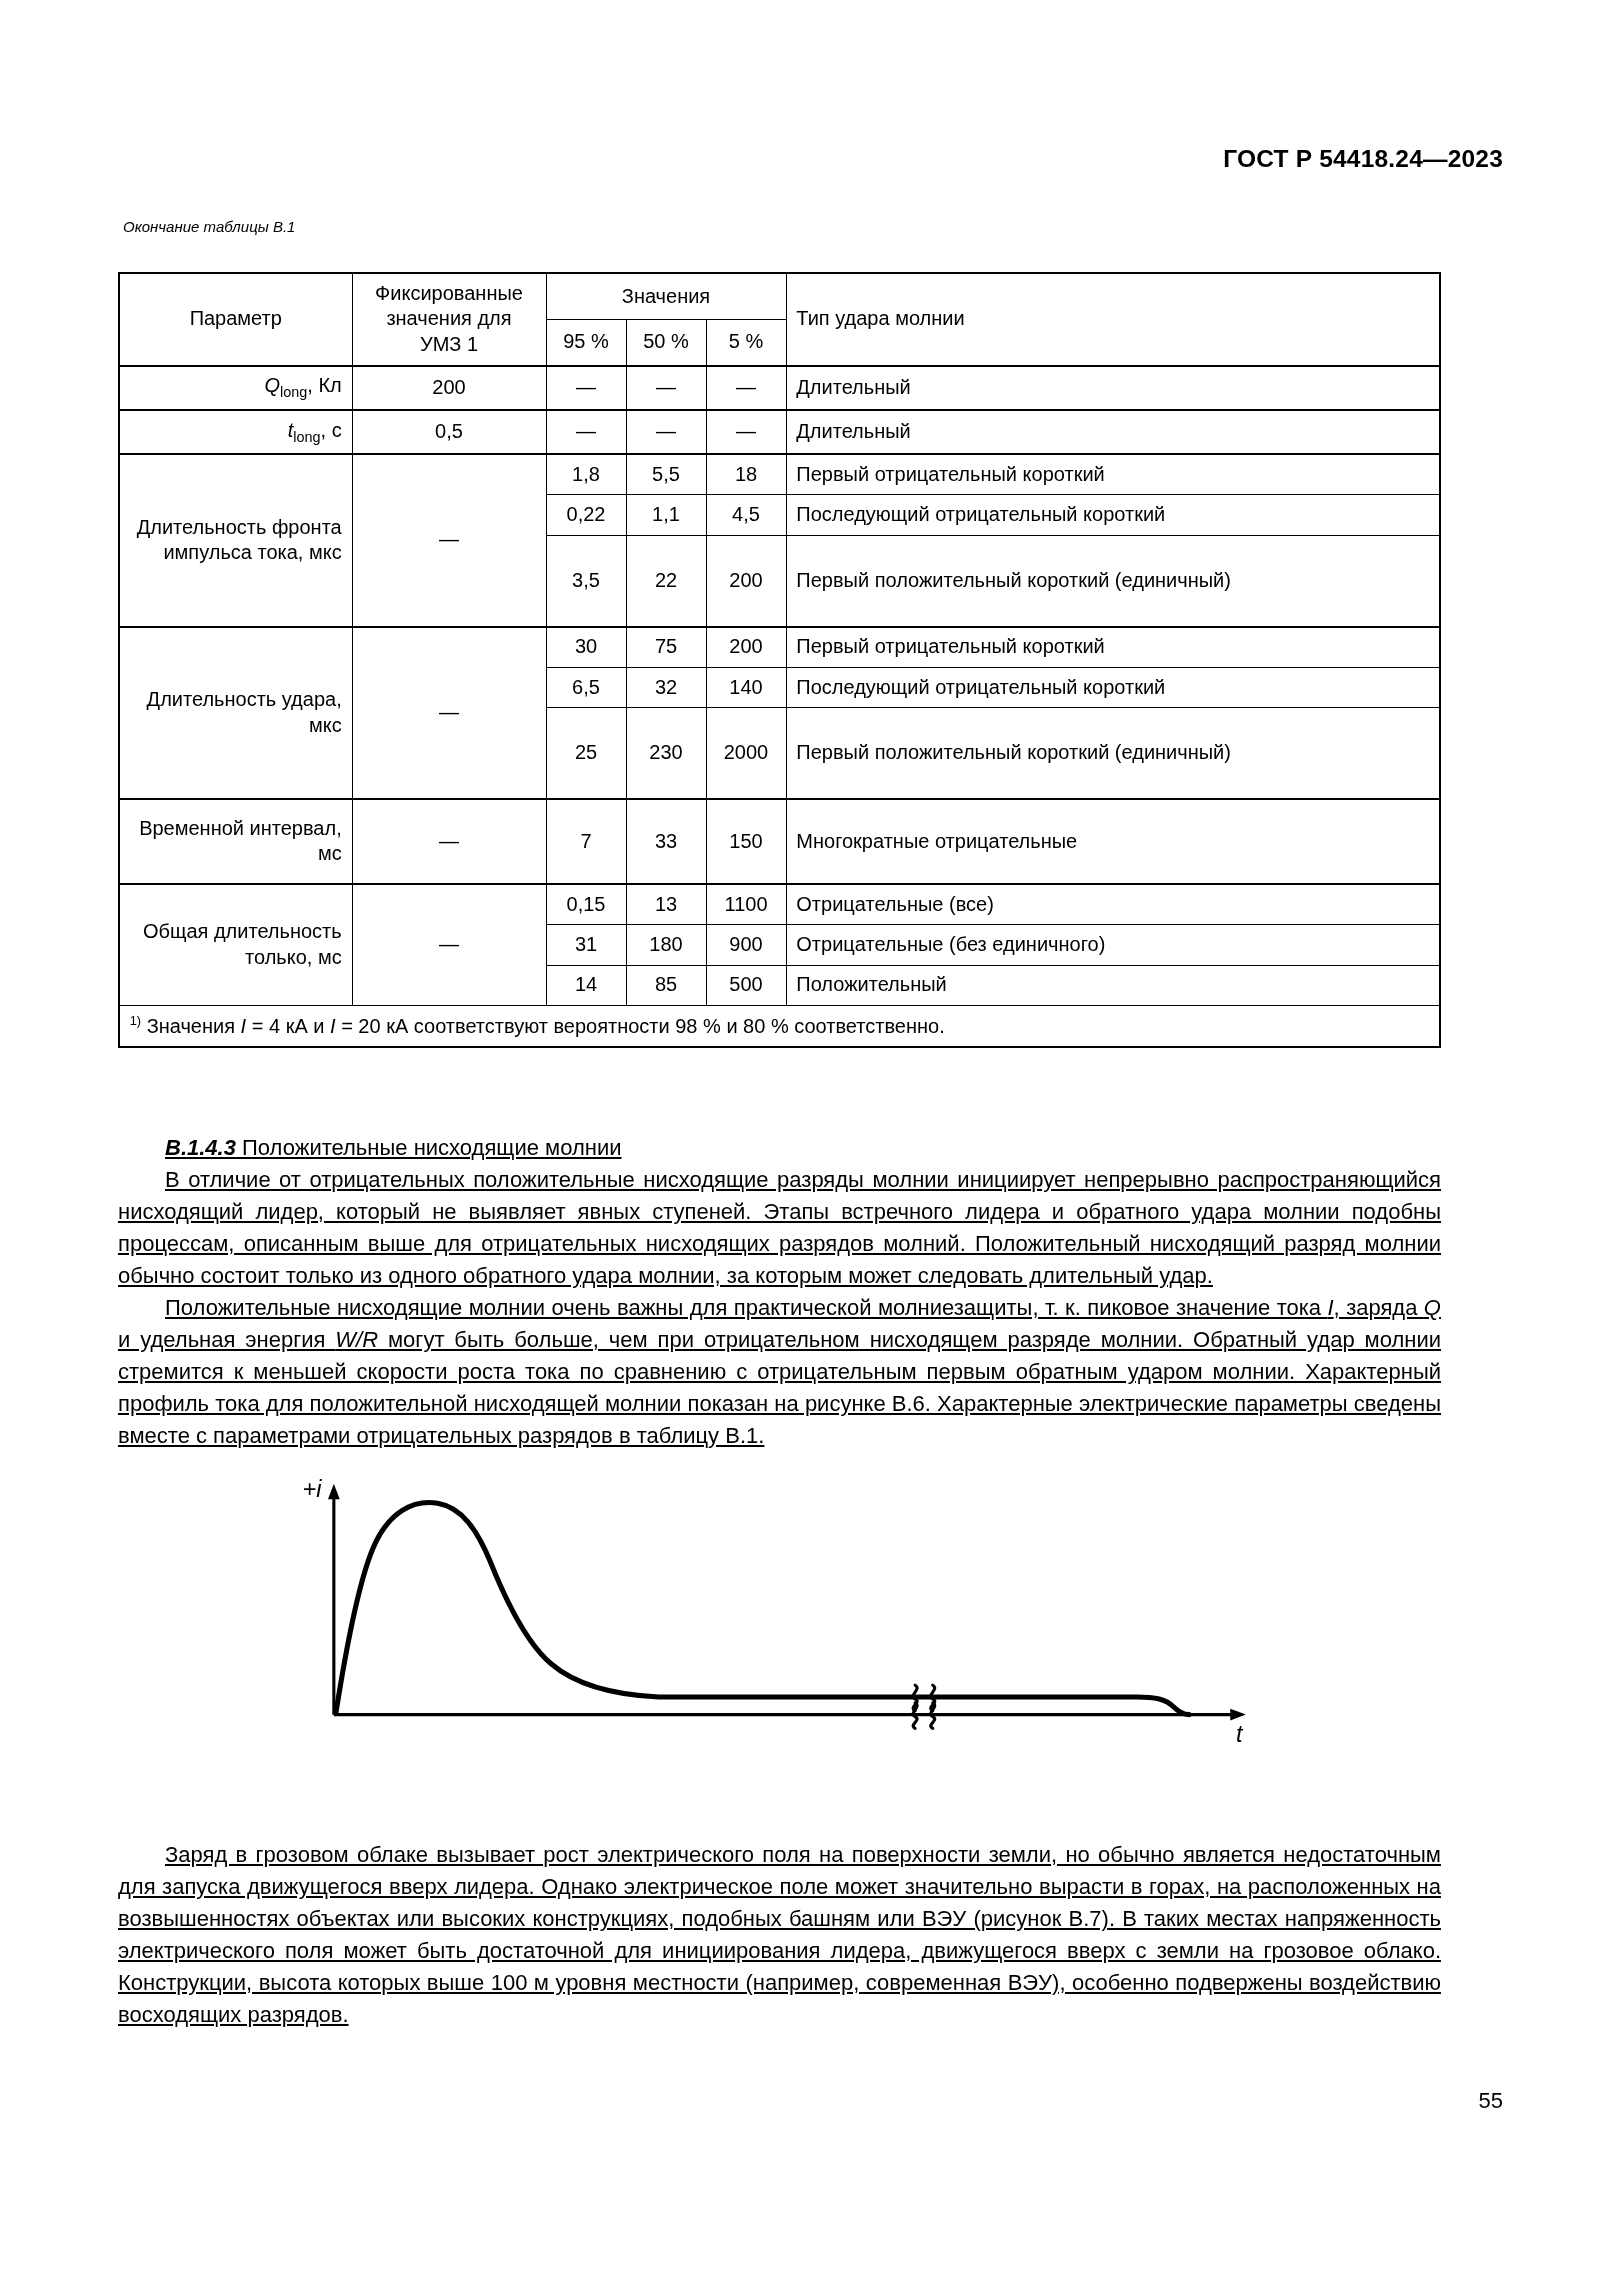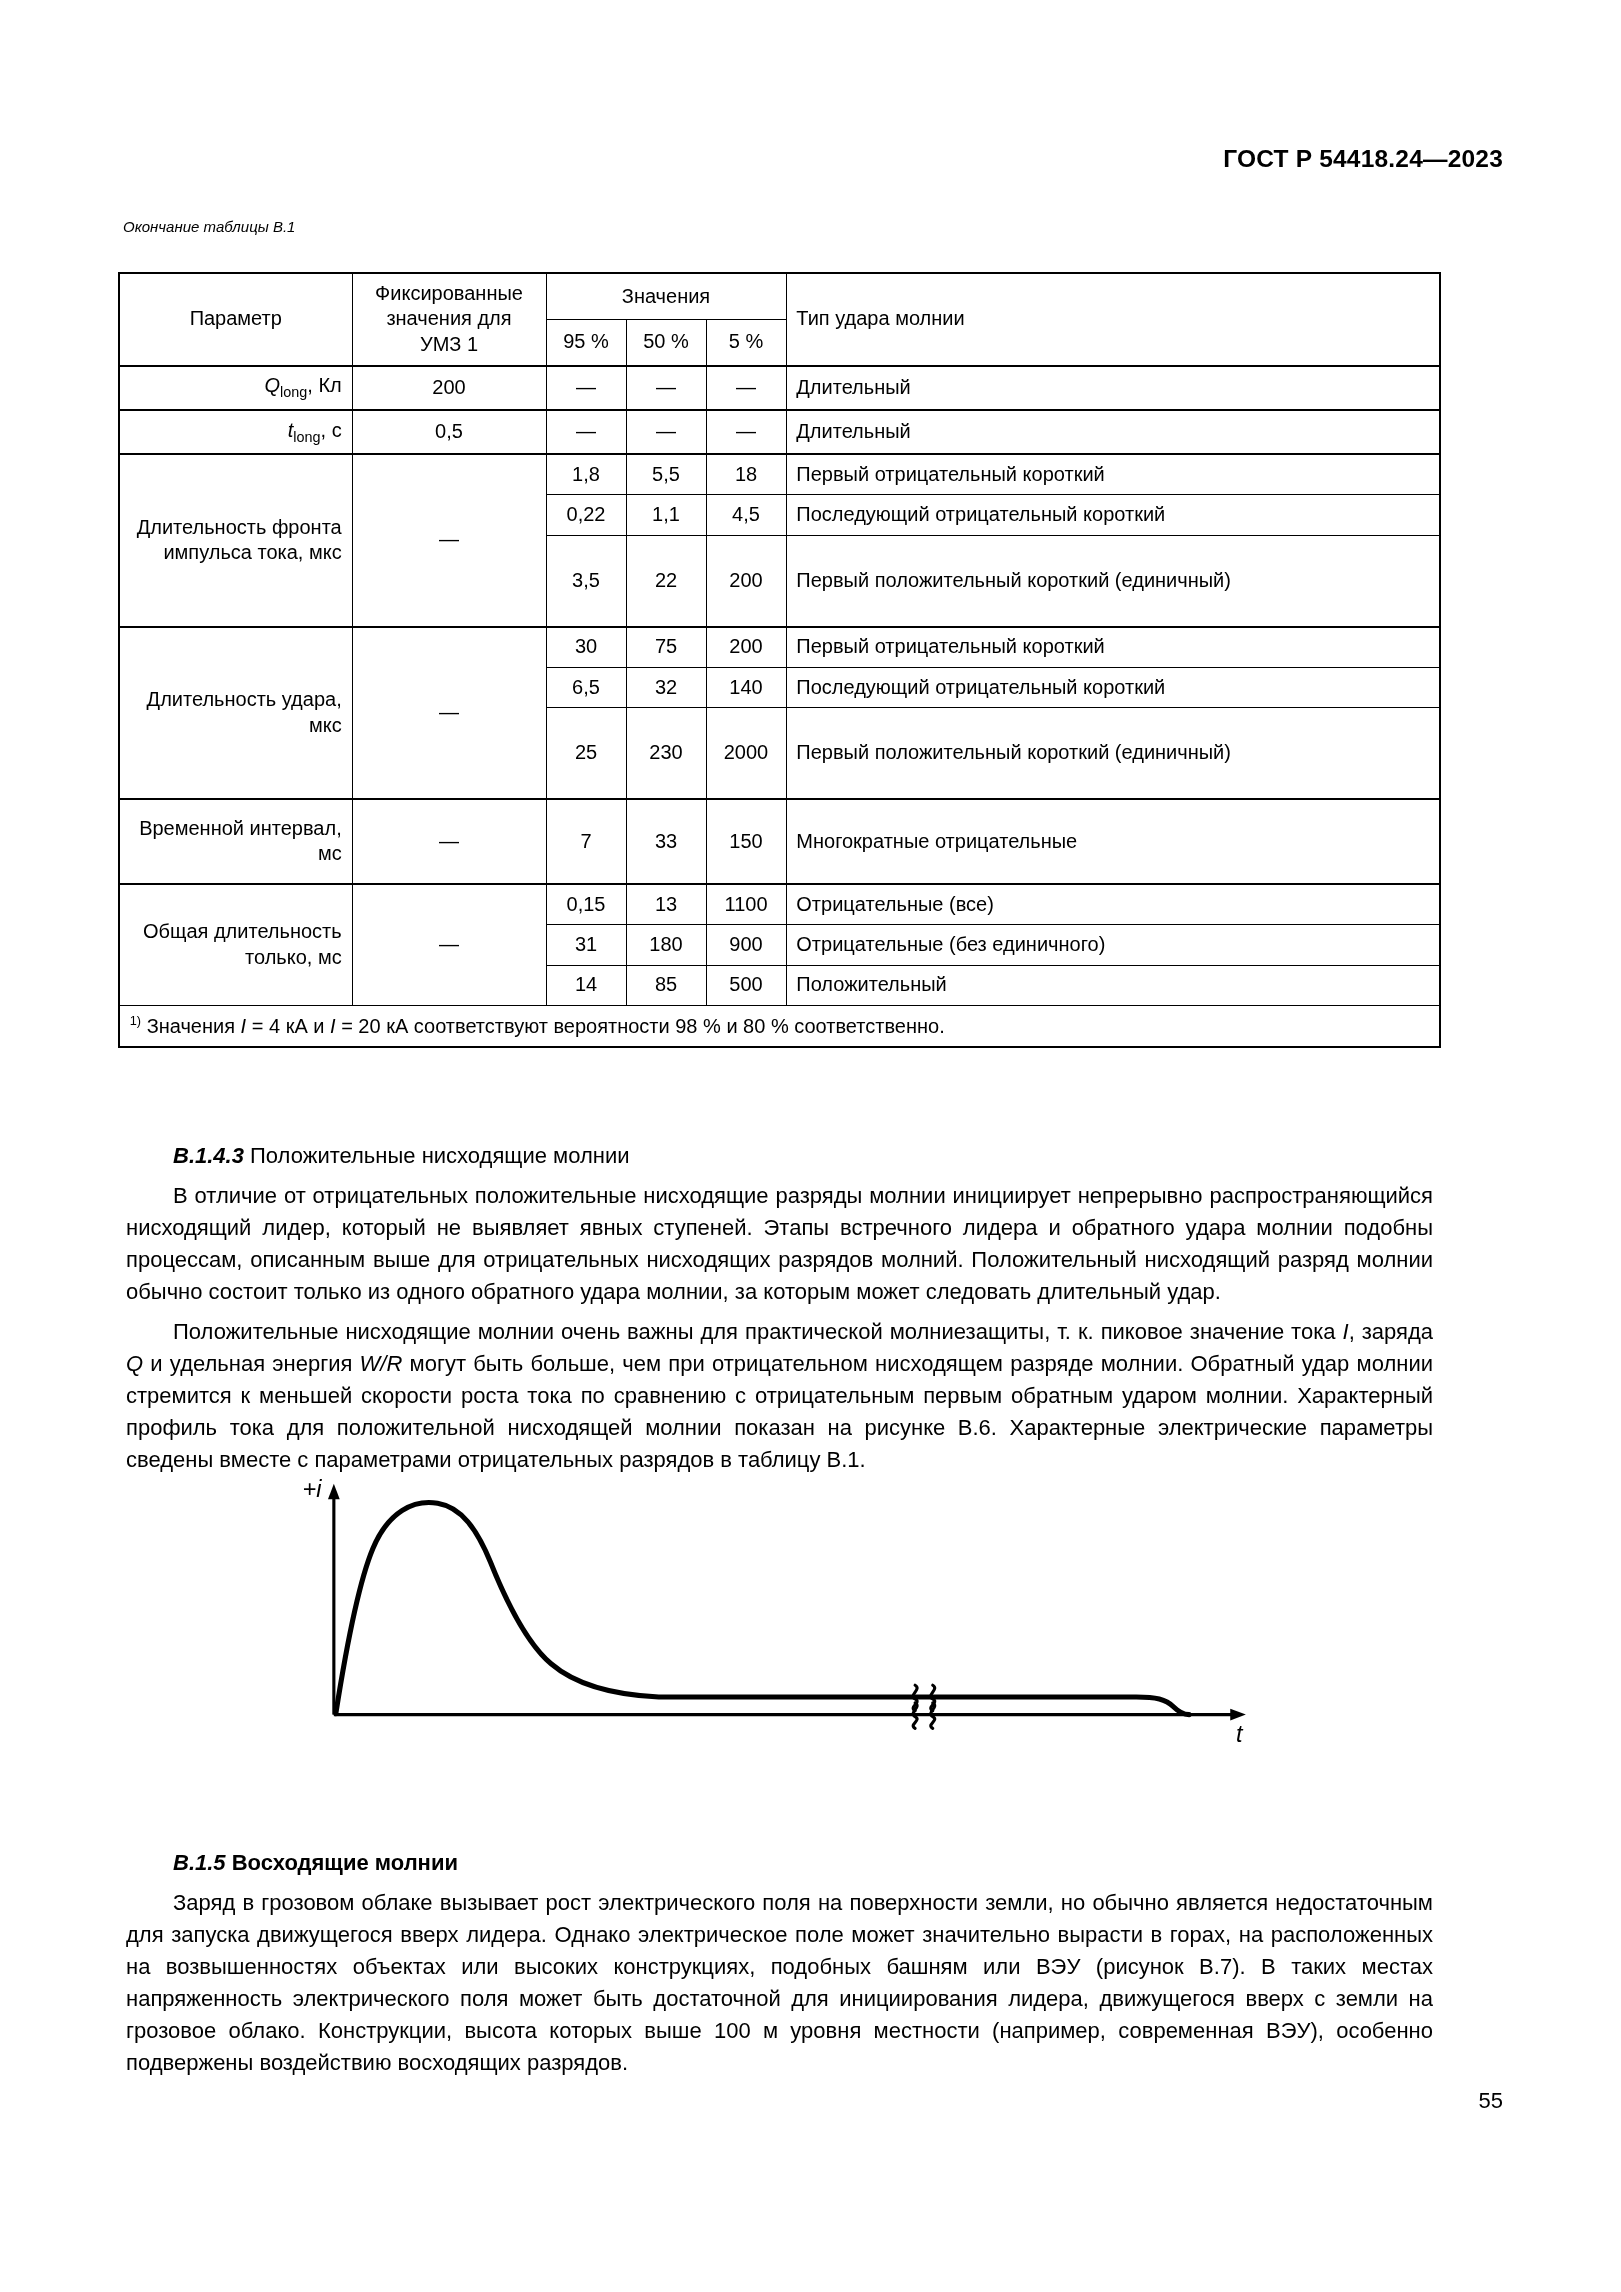--- a/index.html
+++ b/index.html
@@ -96,25 +96,26 @@
     position: absolute;
     left: 118px;
     width: 1323px;
     font-size: 22px;
     line-height: 32px;
   }
   #block-1 { top: 1132px; }
   #block-2 { top: 1839px; }
 
   .body-block p {
-    margin: 8px;
+    margin: 0;
     text-align: justify;
     text-align-last: left;
     text-indent: 47px;
     hyphens: manual;
+    text-decoration: underline;
   }
   .body-block p.heading {
     text-indent: 47px;
     text-align: left;
     text-align-last: left;
   }
   .heading .h-num { font-style: italic; font-weight: 700; }
   .heading .h-txt { font-weight: 400; }
   .heading.bold-all .h-num,
   .heading.bold-all .h-txt { font-weight: 700; }
@@ -328,20 +329,19 @@
         <path d="M 652,240 C 659,244 645,250 652,254 C 659,258 645,262 652,266"></path>
       </g>
 
       <text x="8" y="30" font-family="Liberation Sans, sans-serif" font-size="24" font-style="italic">+i</text>
       <text x="962" y="280" font-family="Liberation Sans, sans-serif" font-size="24" font-style="italic">t</text>
     </svg>
   </div>
 
 
   <div class="body-block" id="block-2">
-    <p class="heading bold-all"><span class="h-num">В.1.5</span><span class="h-txt"> Восходящие молнии</span></p>
     <p>Заряд в грозовом облаке вызывает рост электрического поля на поверхности земли, но обычно является недостаточным для запуска движущегося вверх лидера. Однако электрическое поле может значительно вырасти в горах, на расположенных на возвышенностях объектах или высоких конструкциях, подобных башням или ВЭУ (рисунок В.7). В таких местах напряженность электрического поля может быть достаточной для инициирования лидера, движущегося вверх с земли на грозовое облако. Конструкции, высота которых выше 100 м уровня местности (например, современная ВЭУ), особенно подвержены воздействию восходящих разрядов.</p>
   </div>
 
   <div class="page-number">55</div>
 
 </div>
 
 
 </body></html>

